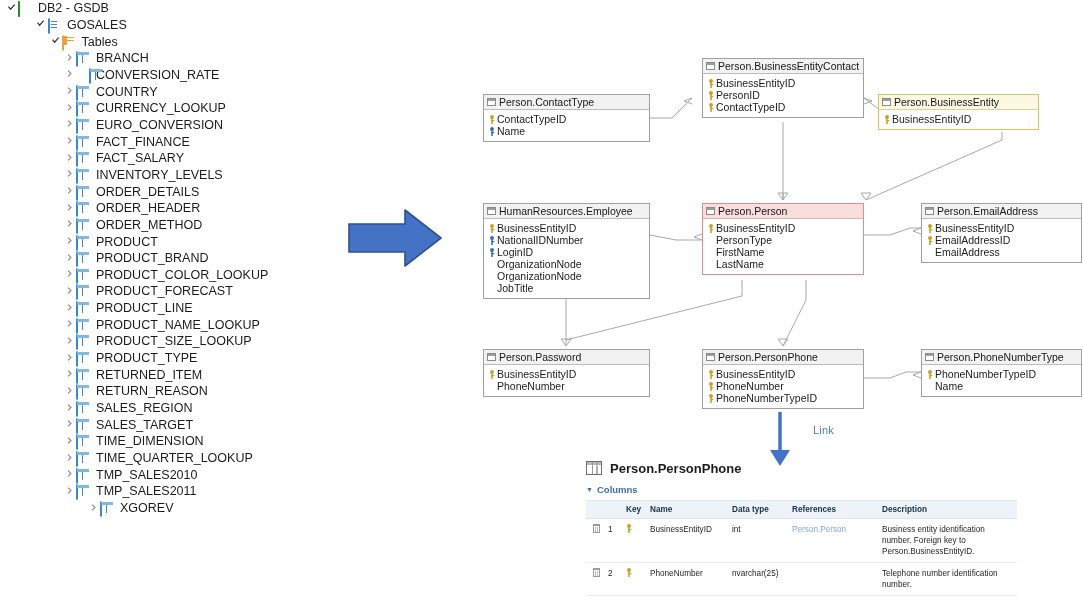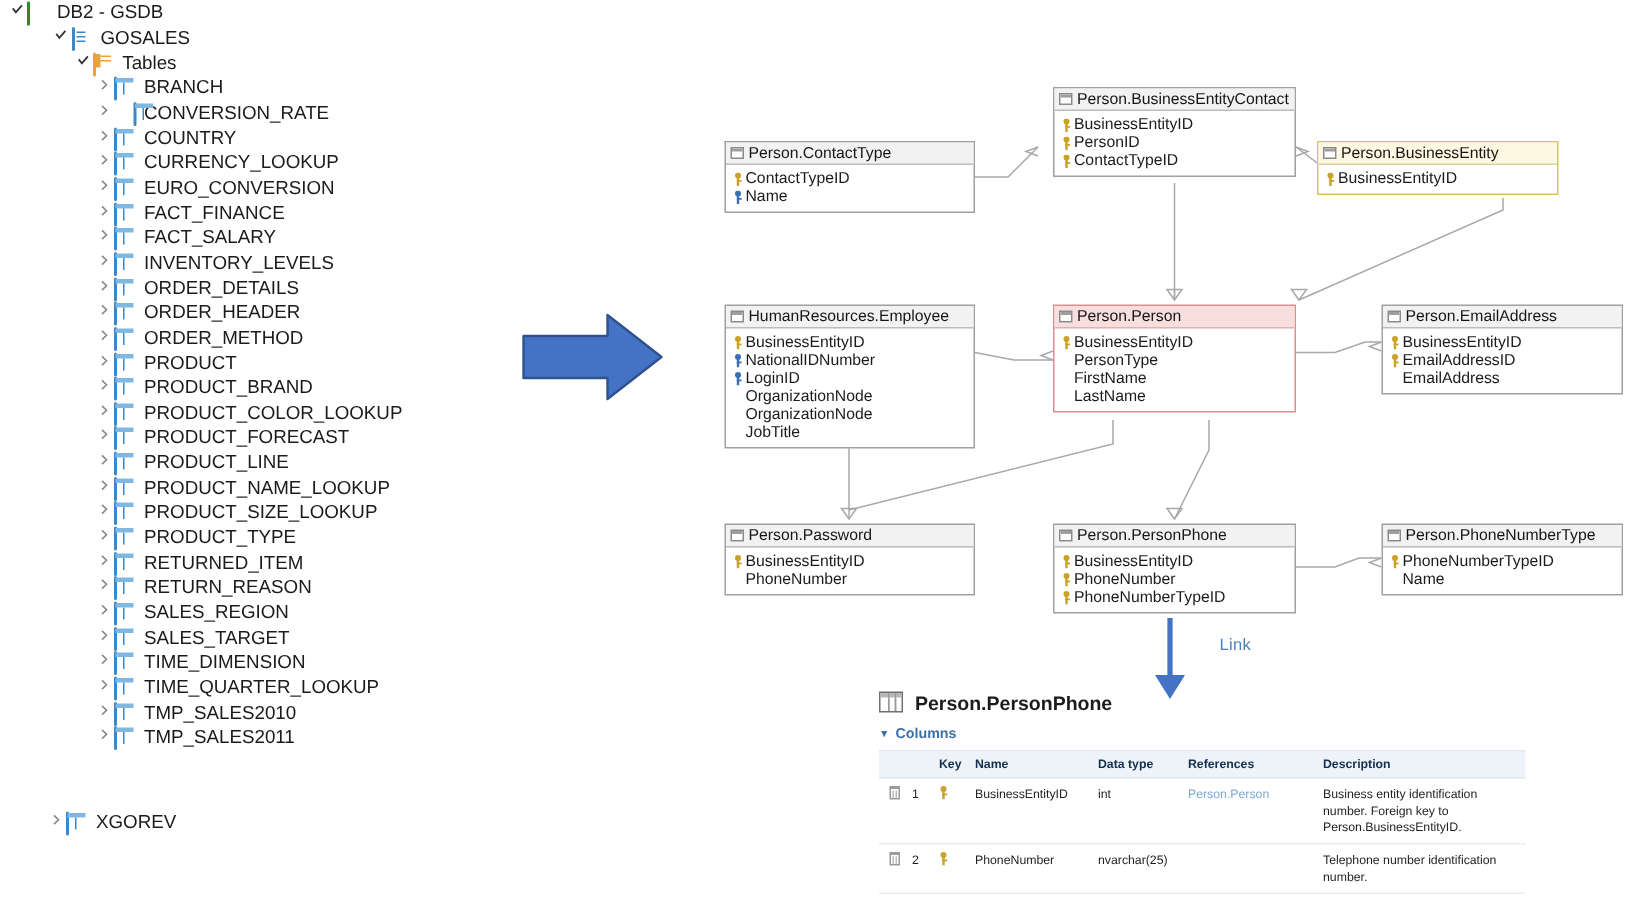--- a/index.html
+++ b/index.html
@@ -518,21 +518,21 @@
         <span class="tv-icon"><span class="ic-table"></span></span>
         <span>TMP_SALES2010</span>
       </div>
       <div class="tree-row" style="padding-left: 63px;">
         <span class="chev"><svg width="9" height="9" viewBox="0 0 9 9">
             <path d="M3 1.6 L6 4.5 L3 7.4" fill="none" stroke="#888" stroke-width="1.1"></path>
           </svg></span>
         <span class="tv-icon"><span class="ic-table"></span></span>
         <span>TMP_SALES2011</span>
       </div>
-      <div class="tree-row" style="padding-left: 31px; margin-top: 40px;">
+      <div class="tree-row" style="padding-left: 87px;">
         <span class="chev"><svg width="9" height="9" viewBox="0 0 9 9">
             <path d="M3 1.6 L6 4.5 L3 7.4" fill="none" stroke="#888" stroke-width="1.1"></path>
           </svg></span>
         <span class="tv-icon"><span class="ic-table"></span></span>
         <span>XGOREV</span>
       </div>
     </div>
 
   <svg id="big-arrow" viewBox="0 0 96 60">
     <polygon points="2,16 58,16 58,2 94,30 58,58 58,44 2,44" fill="#4472c4" stroke="#2f528f" stroke-width="1.6" stroke-linejoin="round"></polygon>

